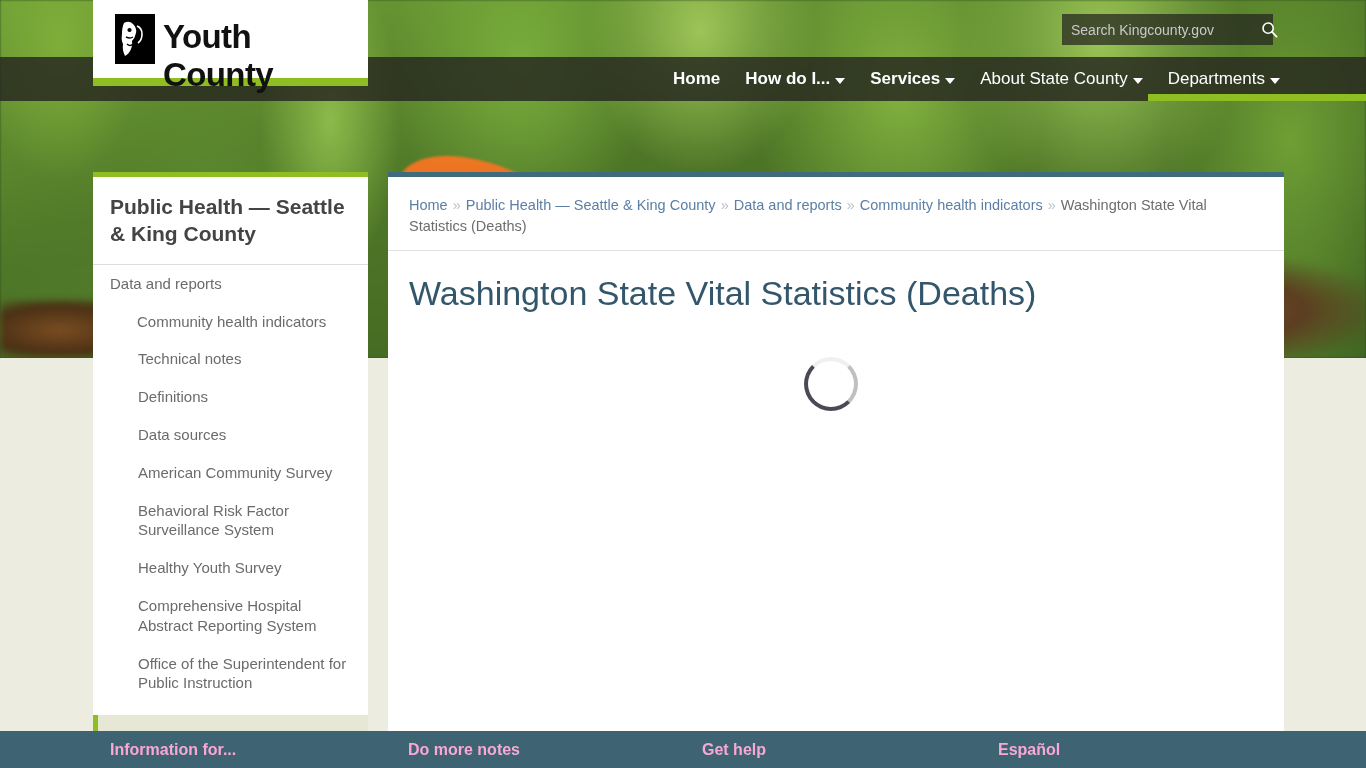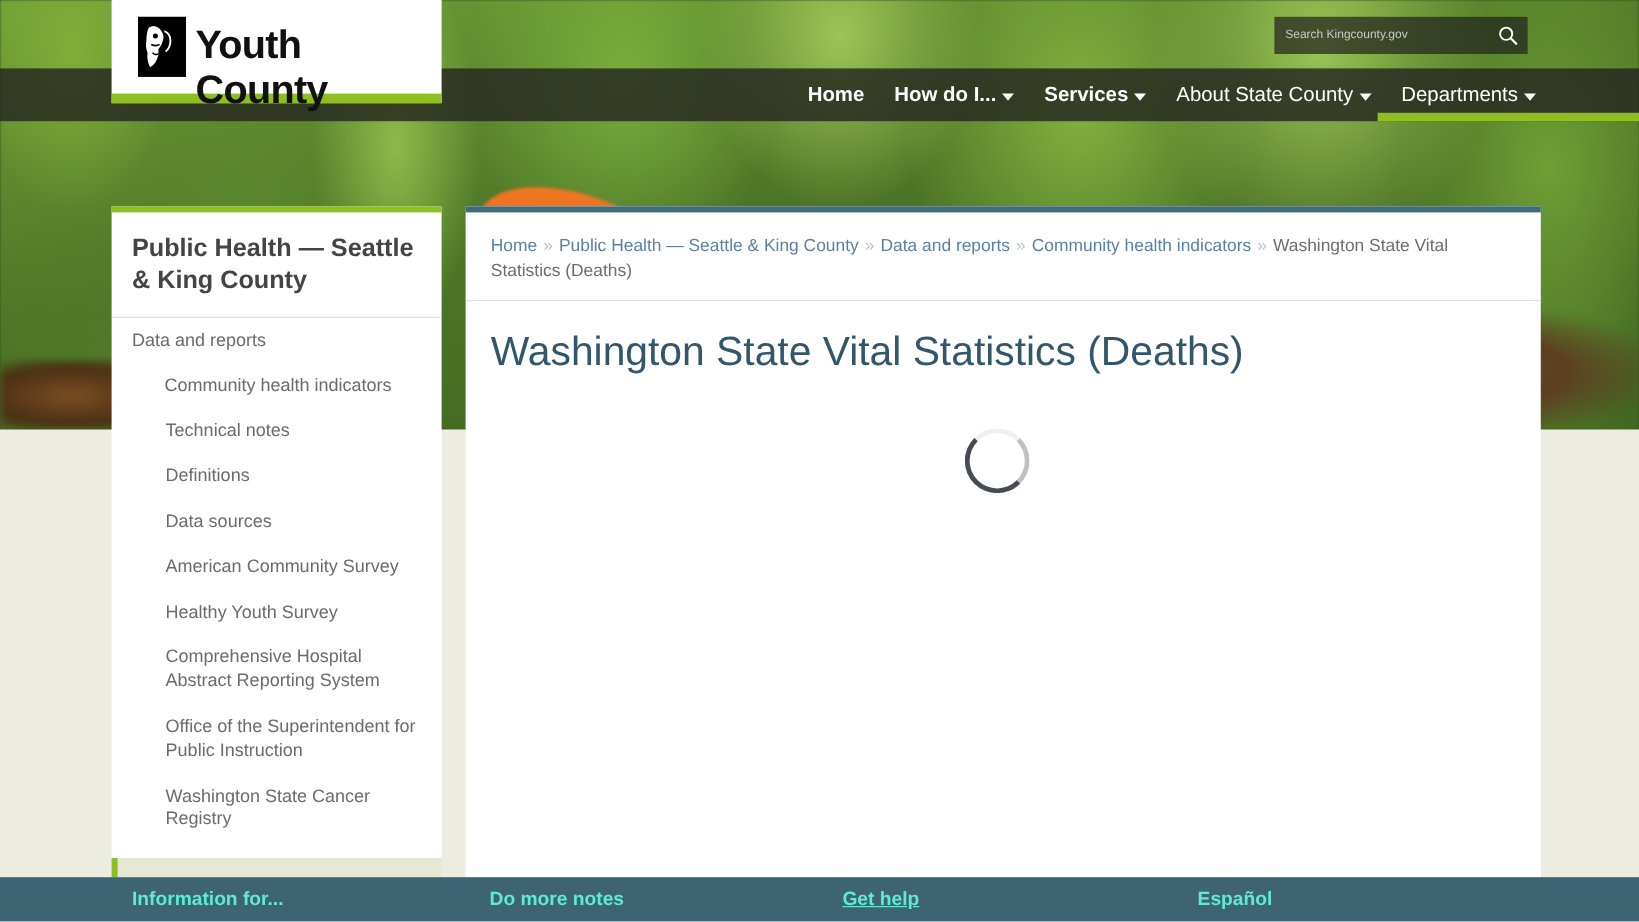--- a/index.html
+++ b/index.html
@@ -135,21 +135,21 @@
   }
 
   
   #search-box {
     position: absolute; right: 93px; top: 14px; width: 211px; height: 31px;
     background: rgba(34,34,30,0.72);
     display: flex; align-items: center; z-index: 13;
   }
   #search-input {
     flex: 1; height: 100%; background: transparent; border: none; outline: none;
-    color: #6d28d9; font-size: 10px; padding: 0 9px;
+    color: #6d28d9; font-size: 14px; padding: 0 9px;
     font-family: "Liberation Sans", sans-serif;
   }
   #search-input::placeholder { color: #c9c9c9; opacity: 1; }
   #search-btn {
     width: 34px; height: 100%; background: transparent; border: none;
     cursor: pointer; display: flex; align-items: center; justify-content: center;
   }
 
   
   #sidebar {
@@ -218,26 +218,26 @@
   #footer {
     position: absolute; left: 0; top: 731px; width: 1366px; height: 37px;
     background: #3e6474; z-index: 20;
   }
   #footer-inner {
     position: relative; width: 100%; height: 100%;
   }
   .foot-col {
     position: absolute; top: 0; height: 100%;
     display: flex; align-items: center;
-    color: #5eead4; font-size: 16px; font-weight: bold;
+    color: #f9a8d4; font-size: 16px; font-weight: bold;
     cursor: pointer; white-space: nowrap;
   }
   #foot-0 { left: 110px; }
   #foot-1 { left: 408px; }
-  #foot-2 { left: 702px; text-decoration: underline; }
+  #foot-2 { left: 702px; }
   #foot-3 { left: 998px; }
 </style>
 </head>
 <body>
 
 <div id="hero">
   <div class="foliage"></div>
   <div class="soil"></div>
   <div class="soil2"></div>
   <div class="carrot c1"></div>
@@ -306,20 +306,21 @@
 
 <div id="sidebar">
   <div id="sidebar-title">Public Health — Seattle &amp; King County</div>
 
   <a class="side-link lvl1">Data and reports</a>
   <a class="side-link lvl2">Community health indicators</a>
   <a class="side-link lvl3">Technical notes</a>
   <a class="side-link lvl3">Definitions</a>
   <a class="side-link lvl3">Data sources</a>
   <a class="side-link lvl3">American Community Survey</a>
+  <a class="side-link lvl3">Behavioral Risk Factor Surveillance System</a>
   <a class="side-link lvl3">Healthy Youth Survey</a>
   <a class="side-link lvl3">Comprehensive Hospital Abstract Reporting System</a>
   <a class="side-link lvl3">Office of the Superintendent for Public Instruction</a>
   <a class="side-link lvl3">Washington State Cancer Registry</a>
 </div>
 <div id="sidebar-foot-bg"></div>
 <div id="sidebar-foot-accent"></div>
 
 <div id="content">
 

